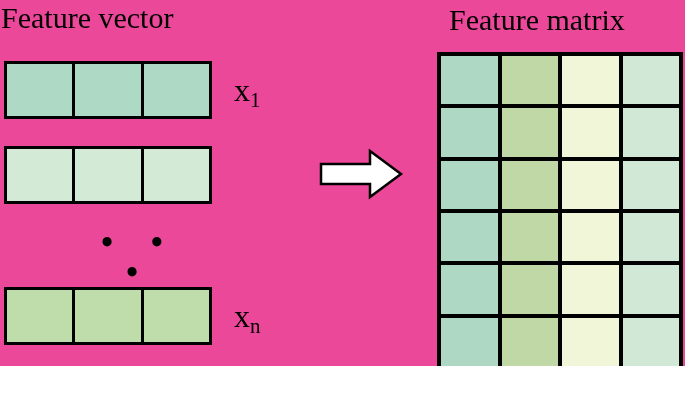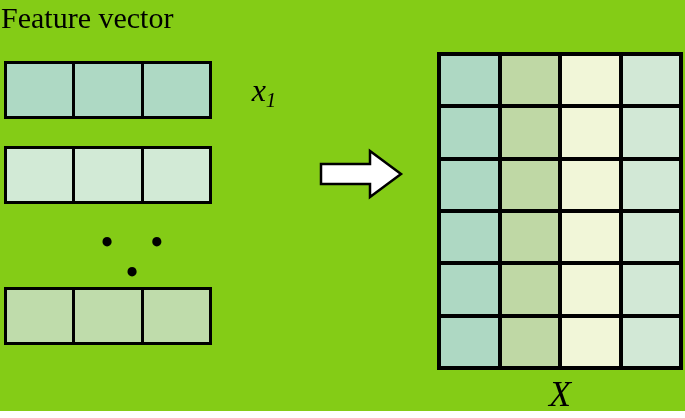--- a/index.html
+++ b/index.html
@@ -1,21 +1,21 @@
 <!DOCTYPE html>
 <html><head>
 <meta charset="utf-8">
 <style>
   * { margin: 0; padding: 0; box-sizing: border-box; }
   html, body { background: #ffffff; }
   .canvas {
     position: relative;
     width: 685px;
-    height: 411px;
-    background: #84cc16;
+    height: 366px;
+    background: #ec4899;
     font-family: "Liberation Serif", "DejaVu Serif", serif;
     color: #000000;
     overflow: hidden;
   }
   .title {
     position: absolute;
     font-size: 30px;
     font-weight: 400;
     white-space: nowrap;
     letter-spacing: 0px;
@@ -35,24 +35,23 @@
   }
   .vector .cell { flex: 1 1 0; }
   #vector-1 { top: 61px; }
   #vector-2 { top: 146px; }
   #vector-3 { top: 287px; }
 
   .vec-label {
     position: absolute;
     left: 234px;
     width: 60px;
-    font-style: italic;
     font-size: 32px;
     line-height: 58px;
-    text-align: center;
+    text-align: left;
     white-space: nowrap;
   }
   .vec-label sub {
     font-size: 21px;
     line-height: 0;
     vertical-align: -6px;
   }
   #label-1 { top: 61px; }
   #label-2 { top: 146px; }
   #label-3 { top: 287px; }
@@ -104,20 +103,21 @@
     line-height: 40px;
   }
 </style>
 </head>
 <body>
 
 <div class="canvas">
 
   <div class="title" id="title-left">Feature vector</div>
 
+  <div class="title" id="title-right">Feature matrix</div>
 
   <div class="vector" id="vector-1">
       <div class="cell" style="background: rgb(174, 217, 196);"></div>
       <div class="cell" style="background: rgb(174, 217, 196);"></div>
       <div class="cell" style="background: rgb(174, 217, 196);"></div>
     </div>
   <div class="vec-label" id="label-1"><span>x</span><sub>1</sub></div>
 
   <div class="vector" id="vector-2">
       <div class="cell" style="background: rgb(210, 234, 214);"></div>
@@ -125,20 +125,21 @@
       <div class="cell" style="background: rgb(210, 234, 214);"></div>
     </div>
 
   <div class="ellipsis">• • •</div>
 
   <div class="vector" id="vector-3">
       <div class="cell" style="background: rgb(191, 220, 171);"></div>
       <div class="cell" style="background: rgb(191, 220, 171);"></div>
       <div class="cell" style="background: rgb(191, 220, 171);"></div>
     </div>
+  <div class="vec-label" id="label-3"><span>x</span><sub>n</sub></div>
 
   <div class="arrow-wrap">
     <svg viewBox="0 0 86 56" xmlns="http://www.w3.org/2000/svg">
       <path id="arrow-path" d="M 3 18 L 52 18 L 52 5 L 83 28 L 52 51 L 52 38 L 3 38 Z" fill="#ffffff" stroke="#000000" stroke-width="2.5" stroke-linejoin="miter"></path>
     </svg>
   </div>
 
   <div class="matrix">
       <div class="mcell" style="background: rgb(174, 216, 195);"></div>
       <div class="mcell" style="background: rgb(191, 216, 165);"></div>

